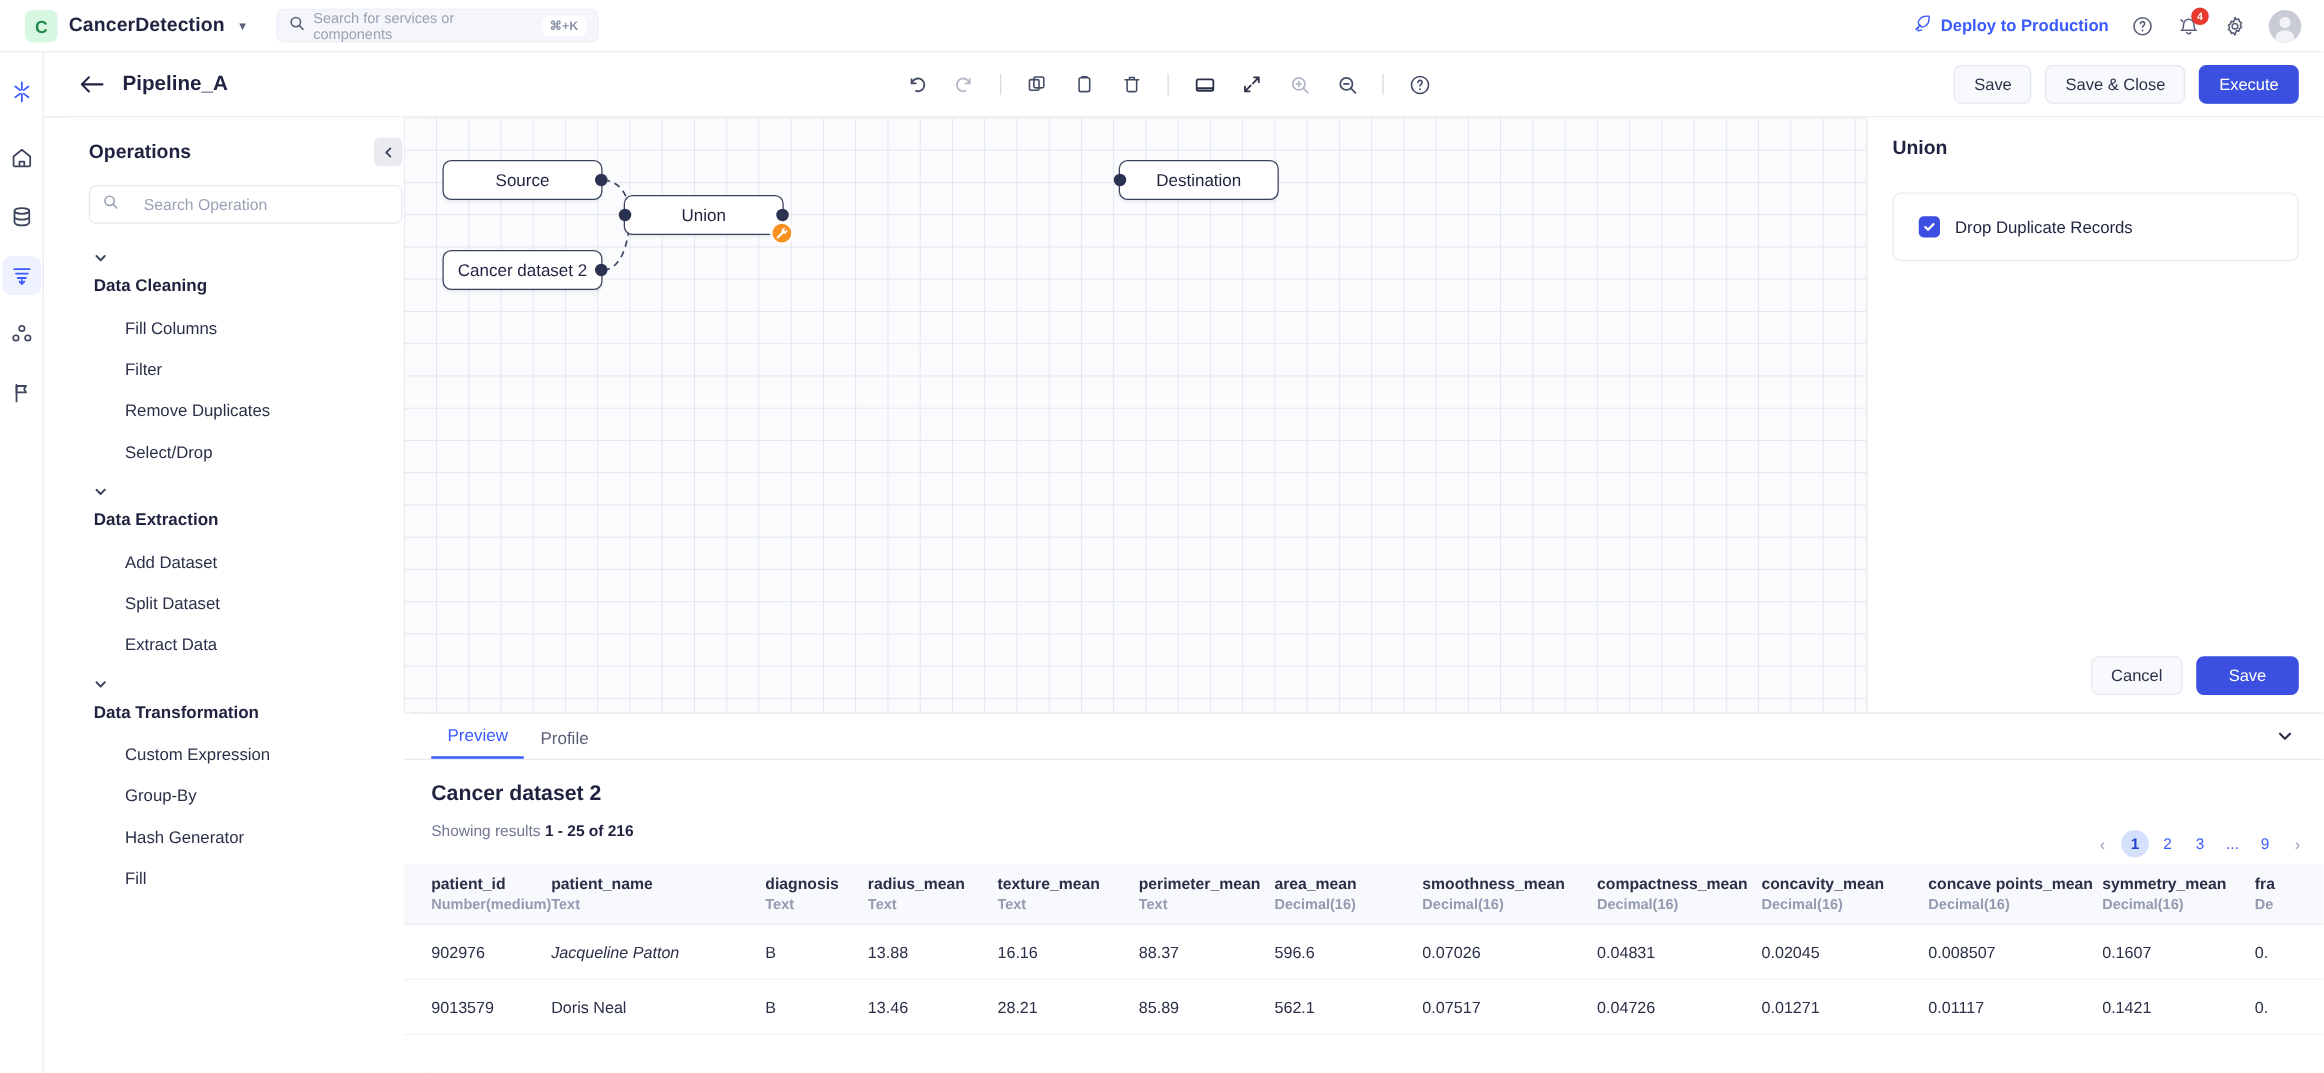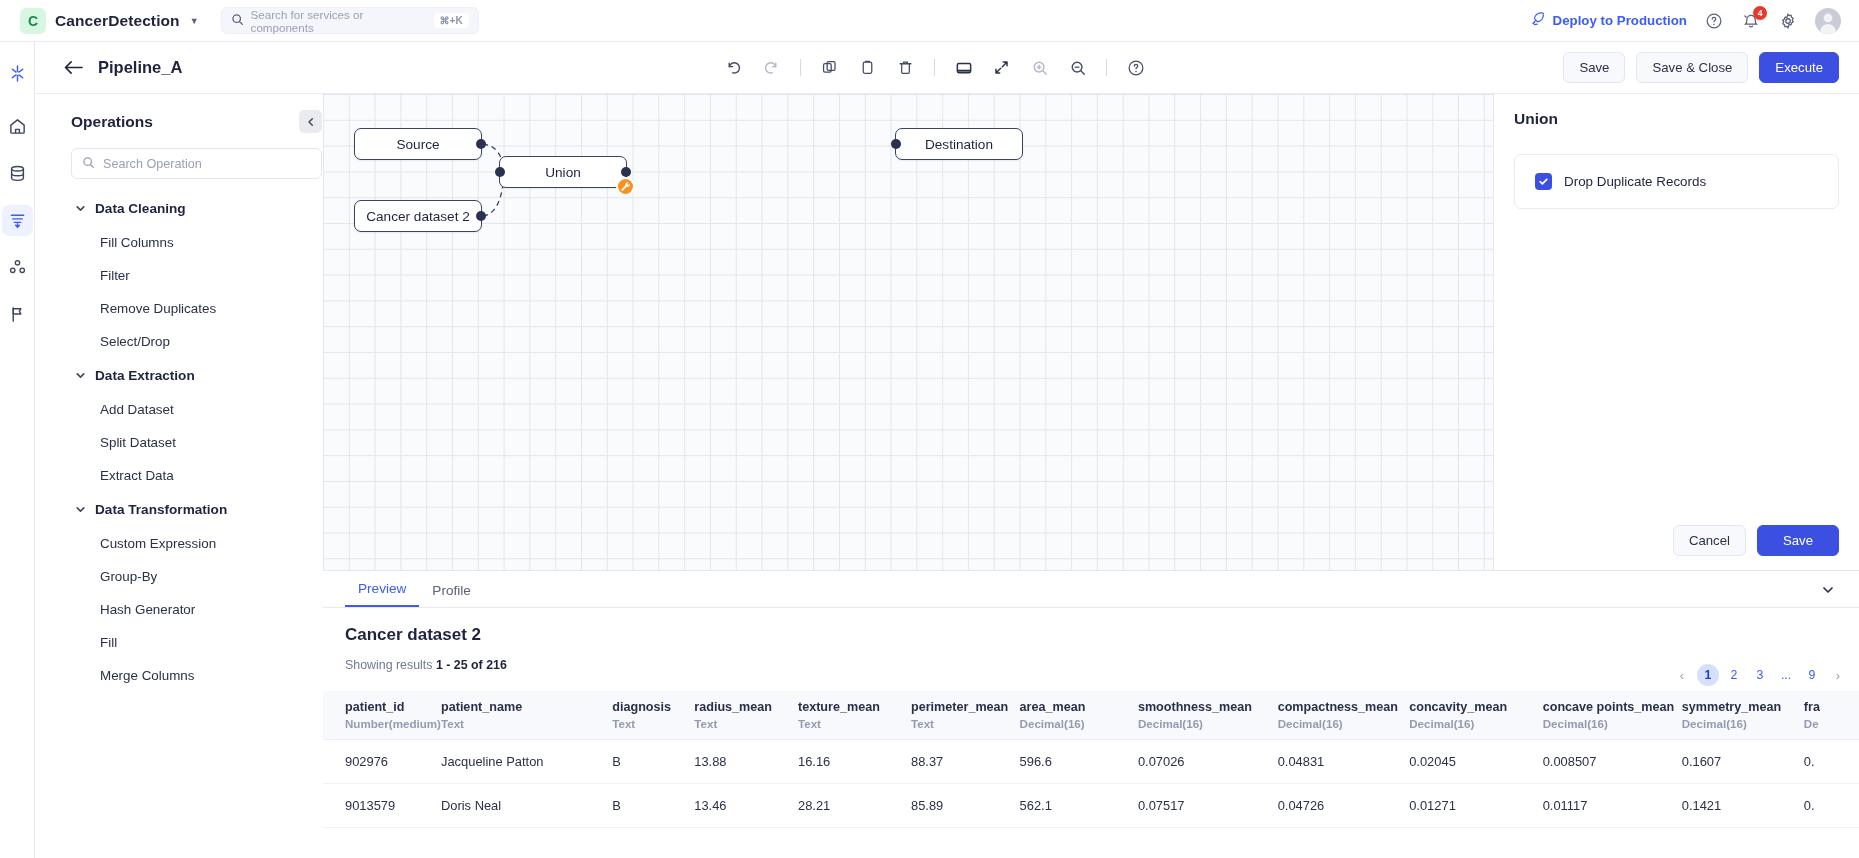--- a/index.html
+++ b/index.html
@@ -87,25 +87,25 @@
     background: #fff; border-right: 1px solid #e3e7ef; overflow: hidden;
   }
   .ops-head { display: flex; align-items: center; padding: 16px 18px 8px 18px; }
   .ops-title { font-size: 15.5px; font-weight: 700; color: #1f2340; }
   .collapse-btn {
     margin-left: auto; width: 23px; height: 23px; border-radius: 5px; background: #e9ebf1;
     display: flex; align-items: center; justify-content: center; color: #3e455e; font-size: 11px;
   }
   .ops-search {
     margin: 7px 18px 0 18px; height: 31px; border: 1px solid #e3e7ef; border-radius: 6px;
-    display: flex; align-items: center; gap: 8px; padding: 0 10px;
+    display: flex; align-items: center; gap: 20px; padding: 0 10px;
   }
   .ops-search .ph { font-size: 12.6px; color: #9aa1b4; }
   .ops-list { margin-top: 12px; height: 680px; position: relative; }
-  .grp { display: flex; align-items: center; gap: 9px; padding: 10px 18px 10px 22px; }
+  .grp { display: flex; align-items: flex-start; gap: 9px; padding: 10px 18px 10px 22px; flex-direction: column; }
   .grp-label { font-size: 13.6px; font-weight: 700; color: #1f2340; }
   .chev { color: #3e455e; font-size: 10px; display:flex; }
   .op-item { padding: 9px 18px 9px 47px; font-size: 13.4px; color: #2a3048; }
   .ops-scrollbar {
     position: absolute; right: 6px; top: 8px; width: 5px; height: 470px;
     background: #9aa1b4; border-radius: 3px;
   }
 
   
   .canvas {
@@ -414,21 +414,20 @@
               <svg width="11" height="11" viewBox="0 0 12 12" fill="none" stroke="#3e455e" stroke-width="1.7" stroke-linecap="round" stroke-linejoin="round">
                 <path d="M2.4 4.2L6 7.8l3.6-3.6"></path>
               </svg>
             </span>
             <span class="grp-label">Data Transformation</span>
           </div>
           <div class="op-item">Custom Expression</div>
           <div class="op-item">Group-By</div>
           <div class="op-item">Hash Generator</div>
           <div class="op-item">Fill</div>
-          <div class="op-item">Merge Columns</div>
         </div>
       <div class="ops-scrollbar"></div>
     </div>
   </div>
 
   <div class="canvas">
     <svg class="edges" width="1170" height="476" style="position:absolute;inset:0">
       <defs>
         <marker id="arr" markerWidth="9" markerHeight="9" refX="5" refY="4.5" orient="auto">
           <path d="M1 1 L7 4.5 L1 8" fill="none" stroke="#3a4260" stroke-width="1.3"></path>
@@ -556,21 +555,21 @@
               </th>
               <th style="width: 60px;">
                 <span class="cname">fra</span>
                 <span class="ctype">De</span>
               </th>
             </tr>
           </thead>
         <tbody>
             <tr>
               <td class="c0" style="width: 110px;">902976</td>
-              <td style="width: 180px;">Jacqueline Patton</td>
+              <td style="width: 180px; font-style: italic;">Jacqueline Patton</td>
               <td style="width: 85px;">B</td>
               <td style="width: 107px;">13.88</td>
               <td style="width: 117px;">16.16</td>
               <td style="width: 110px;">88.37</td>
               <td style="width: 125px;">596.6</td>
               <td style="width: 143px;">0.07026</td>
               <td style="width: 133px;">0.04831</td>
               <td style="width: 138px;">0.02045</td>
               <td style="width: 140px;">0.008507</td>
               <td style="width: 125px;">0.1607</td>

